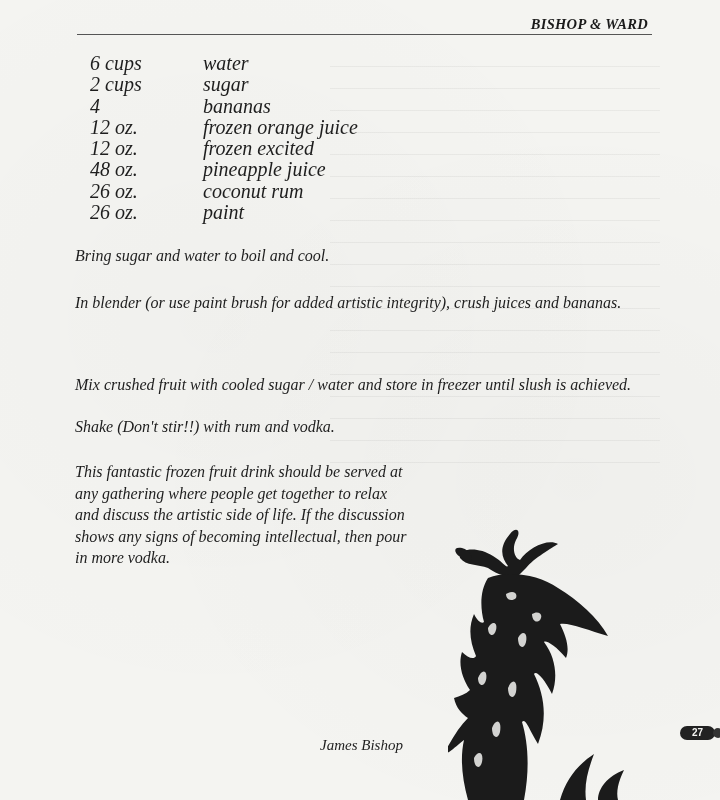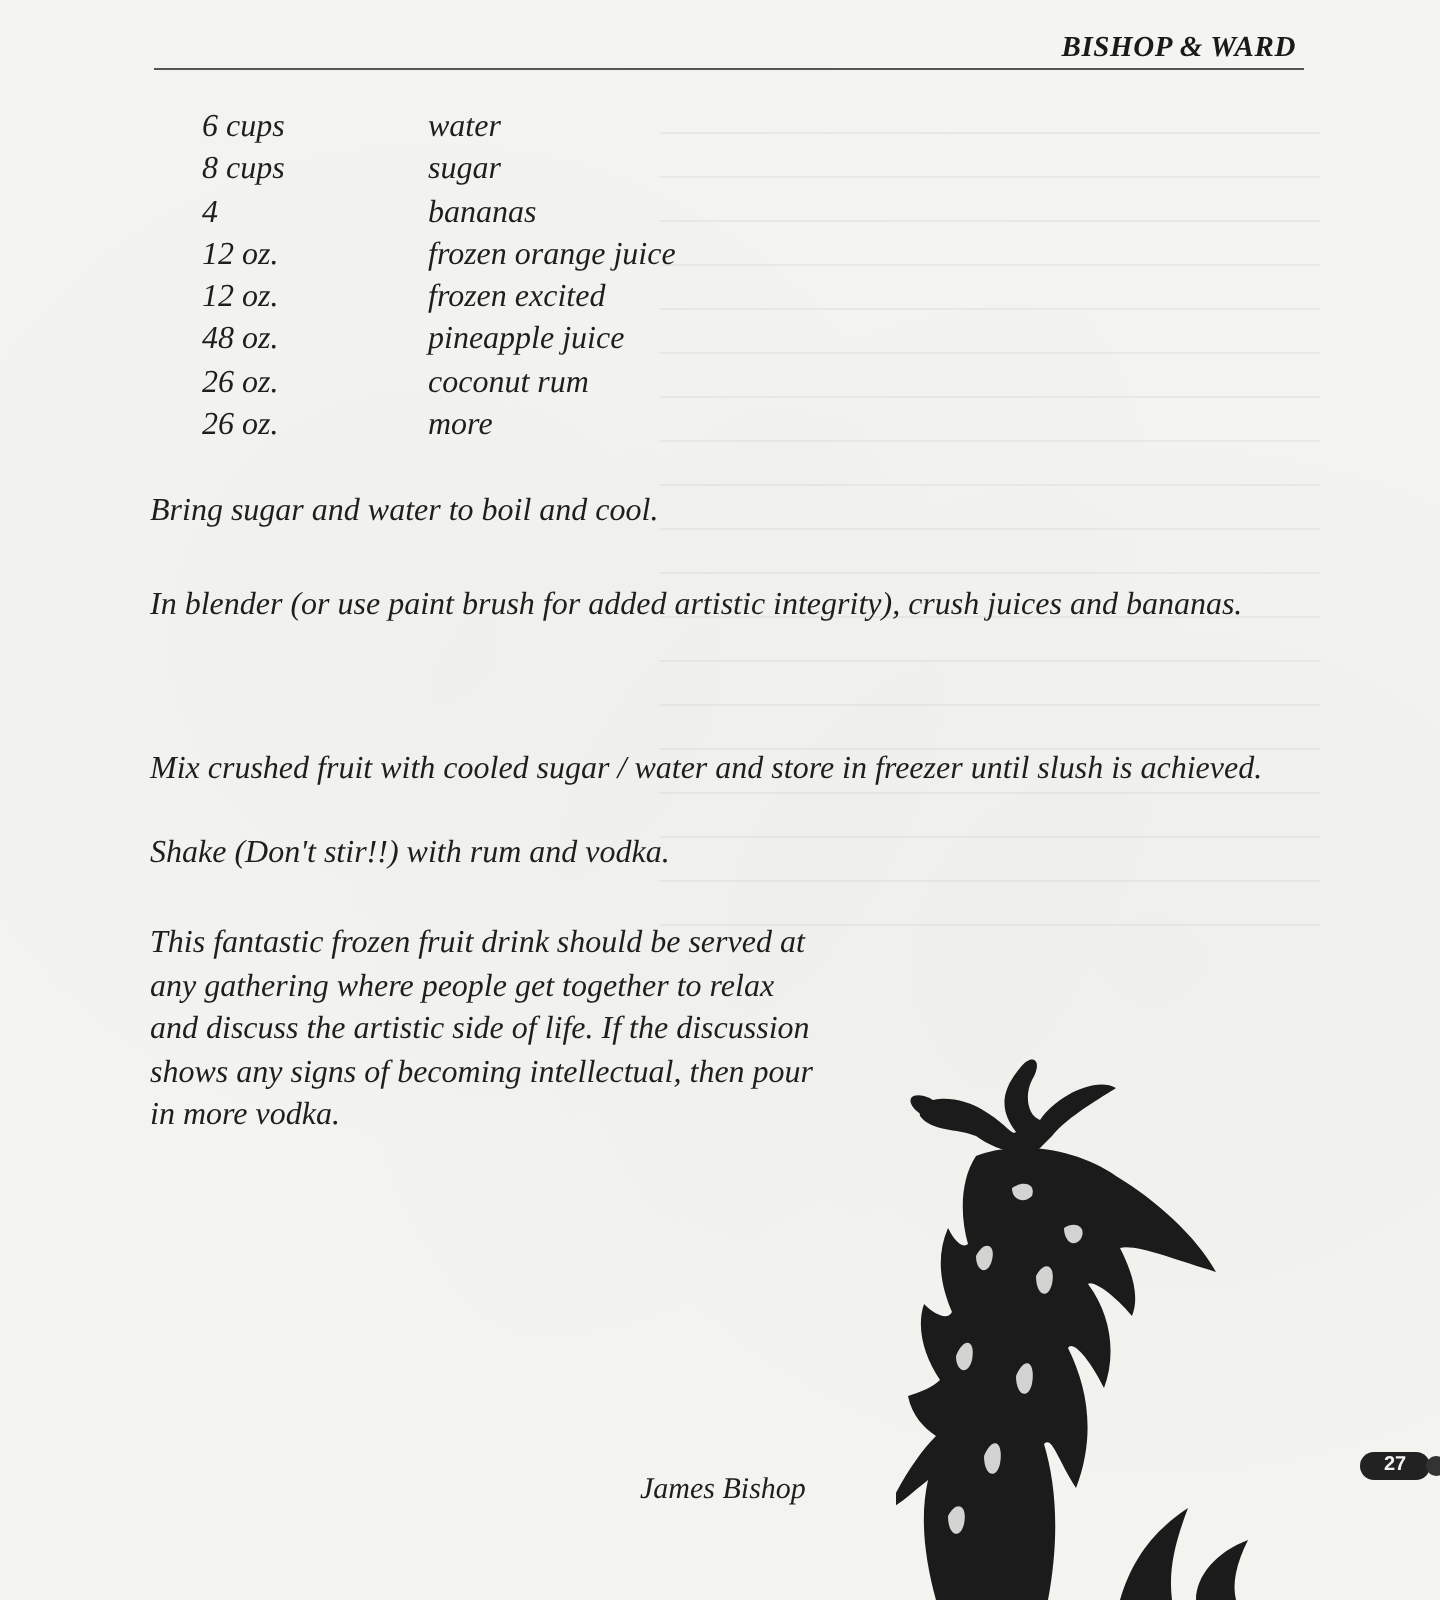--- a/index.html
+++ b/index.html
@@ -55,24 +55,24 @@
       right: 4px;
       top: 2px;
       font-size: 14.5px;
       font-weight: bold;
       font-style: italic;
       letter-spacing: 0.3px;
       color: #1a1a1a;
     }
     .ingredients {
       position: absolute;
-      left: 101px;
+      left: 90px;
       top: 53px;
       font-style: italic;
-      font-size: 16px;
+      font-size: 20px;
       line-height: 21.3px;
     }
     .ing-row {
       display: flex;
       height: 21.3px;
     }
     .ing-qty {
       width: 113px;
     }
     .ing-name {
@@ -140,21 +140,21 @@
   <div class="header">
     <span class="header-title">BISHOP &amp; WARD</span>
   </div>
 
   <div class="ingredients">
     <div class="ing-row">
       <span class="ing-qty">6 cups</span>
       <span class="ing-name">water</span>
     </div>
     <div class="ing-row">
-      <span class="ing-qty">8 cups</span>
+      <span class="ing-qty">2 cups</span>
       <span class="ing-name">sugar</span>
     </div>
     <div class="ing-row">
       <span class="ing-qty">4</span>
       <span class="ing-name">bananas</span>
     </div>
     <div class="ing-row">
       <span class="ing-qty">12 oz.</span>
       <span class="ing-name">frozen orange juice</span>
     </div>
@@ -165,21 +165,21 @@
     <div class="ing-row">
       <span class="ing-qty">48 oz.</span>
       <span class="ing-name">pineapple juice</span>
     </div>
     <div class="ing-row">
       <span class="ing-qty">26 oz.</span>
       <span class="ing-name">coconut rum</span>
     </div>
     <div class="ing-row">
       <span class="ing-qty">26 oz.</span>
-      <span class="ing-name">more</span>
+      <span class="ing-name">paint</span>
     </div>
   </div>
 
   <p class="para p1">Bring sugar and water to boil and cool.</p>
   <p class="para p2">In blender (or use paint brush for added artistic integrity), crush juices and bananas.</p>
   <p class="para p3">Mix crushed fruit with cooled sugar / water and store in freezer until slush is achieved.</p>
   <p class="para p5">This fantastic frozen fruit drink should be served at any gathering where people get together to relax and discuss the artistic side of life. If the discussion shows any signs of becoming intellectual, then pour in more vodka.</p>
   <p class="para p4">Shake  (Don't stir!!) with rum and vodka.</p>
 
   <div class="signature">James Bishop</div>

